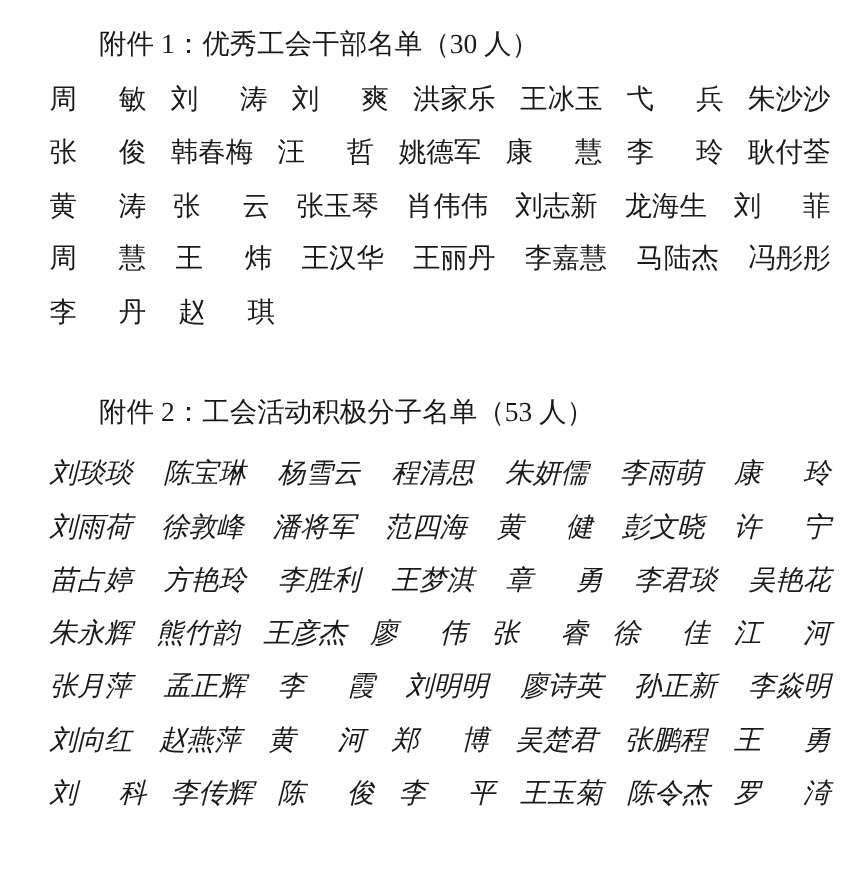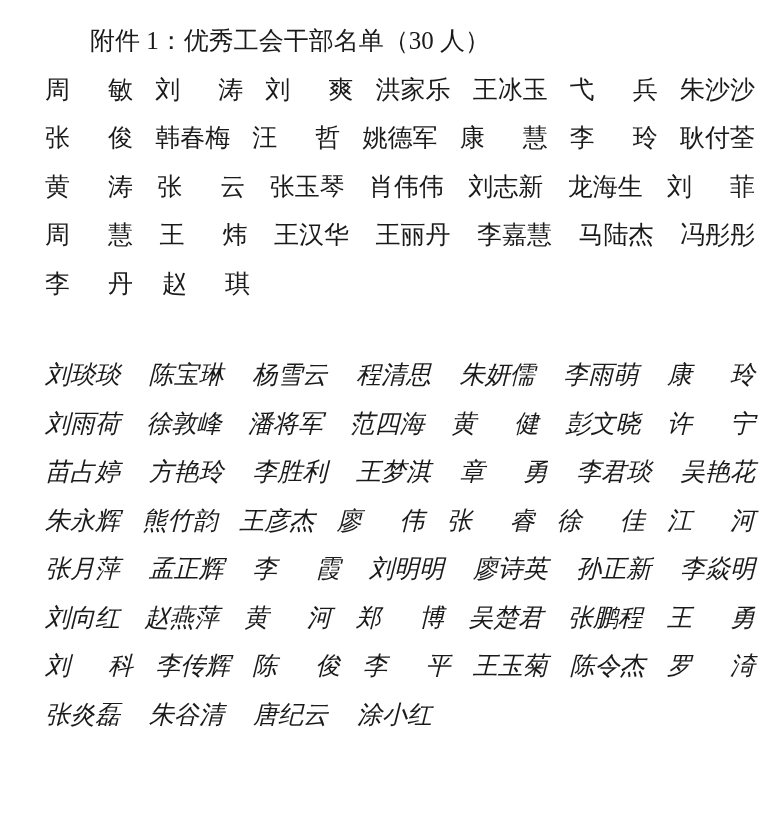--- a/index.html
+++ b/index.html
@@ -152,20 +152,21 @@
           </span>
           <span class="name spread">
             <span>赵</span>
             <span>琪</span>
           </span>
         </div>
       </div>
   </section>
 
   <section class="section-2">
+    <h2 class="section-title">附件 2：工会活动积极分子名单（53 人）</h2>
     <div class="rows">
         <div class="row justify">
           <span class="name">刘琰琰</span>
           <span class="name">陈宝琳</span>
           <span class="name">杨雪云</span>
           <span class="name">程清思</span>
           <span class="name">朱妍儒</span>
           <span class="name">李雨萌</span>
           <span class="name spread">
             <span>康</span>
@@ -264,21 +265,15 @@
             <span>李</span>
             <span>平</span>
           </span>
           <span class="name">王玉菊</span>
           <span class="name">陈令杰</span>
           <span class="name spread">
             <span>罗</span>
             <span>渏</span>
           </span>
         </div>
-        <div class="row left">
-          <span class="name">张炎磊</span>
-          <span class="name">朱谷清</span>
-          <span class="name">唐纪云</span>
-          <span class="name">涂小红</span>
-        </div>
       </div>
   </section>
 </div>
 
 </body></html>

